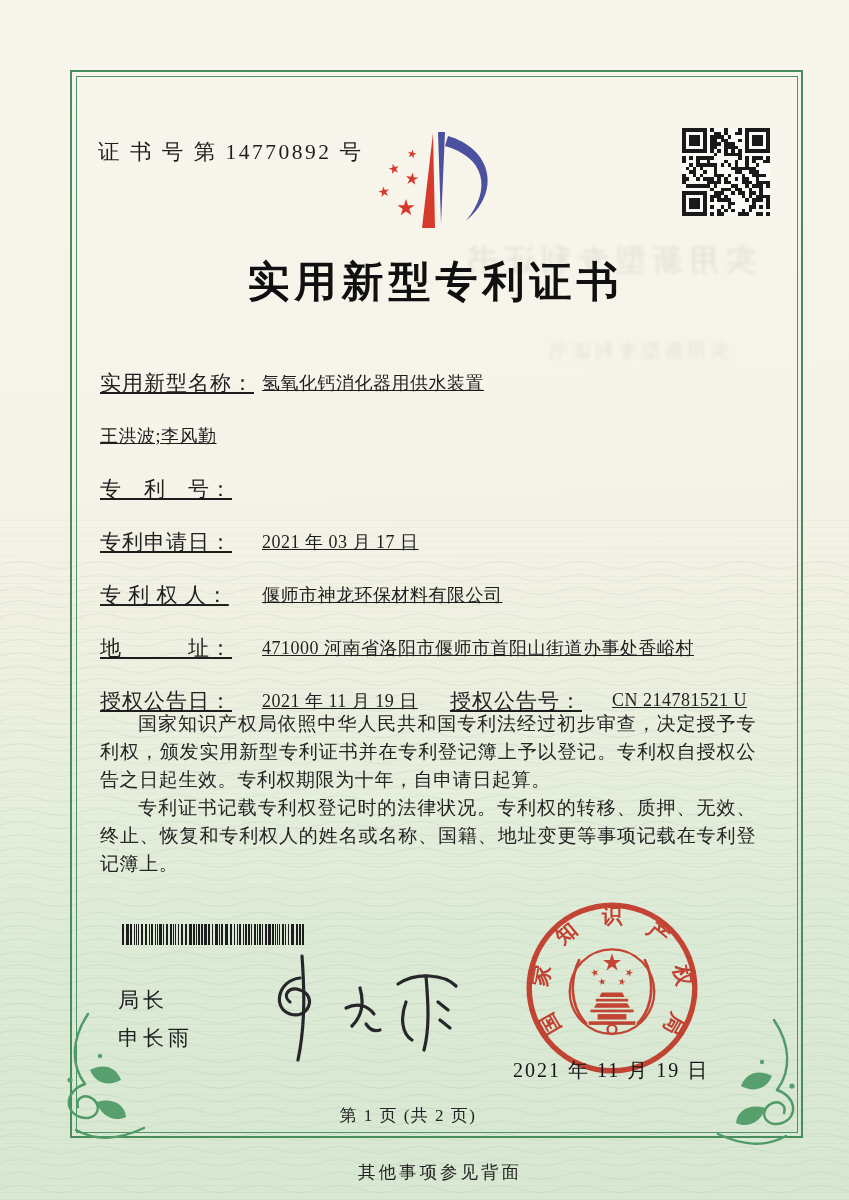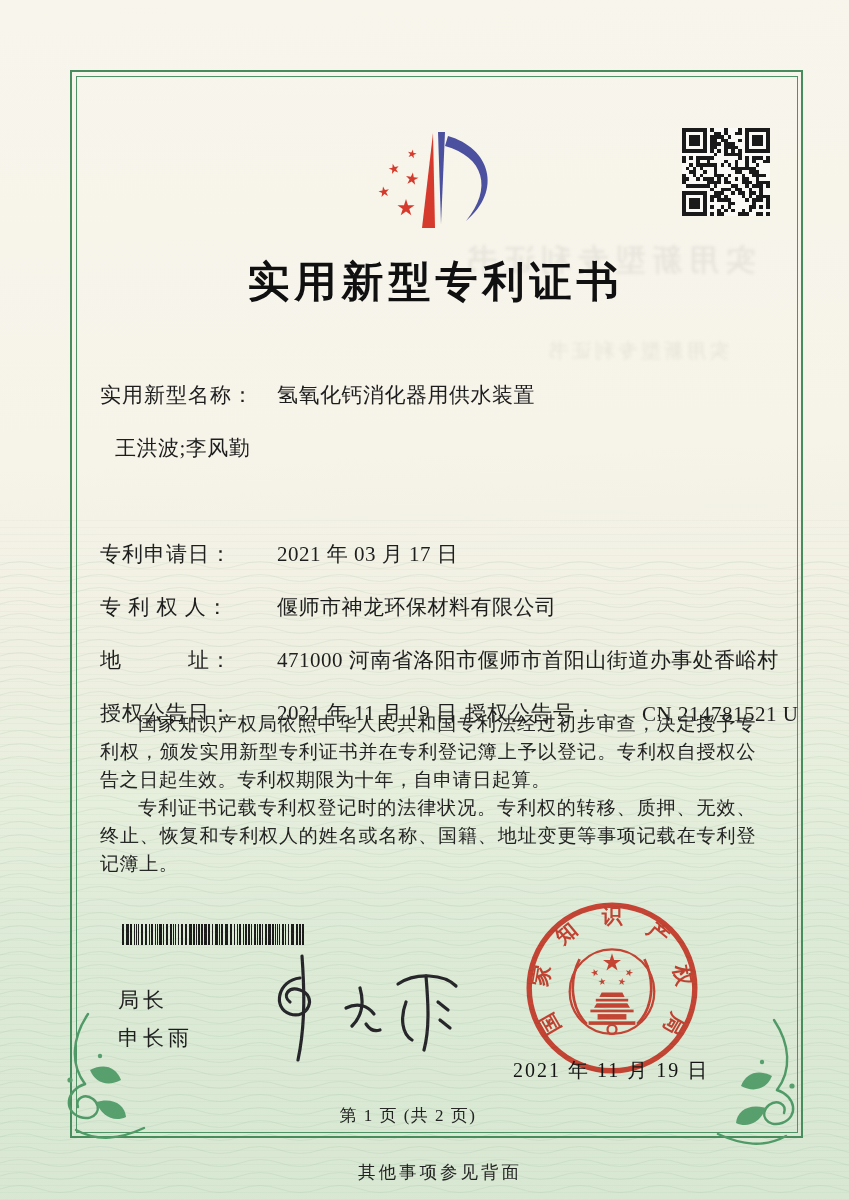--- a/index.html
+++ b/index.html
@@ -44,23 +44,23 @@
   .ghost.g1{left:460px;top:240px;font-size:30px;letter-spacing:7px;}
   .ghost.g2{left:545px;top:338px;font-size:19px;letter-spacing:4px;color:rgba(40,40,40,0.055);}
 
   .title{
     position:absolute;left:11px;top:254px;width:849px;margin:0;
     text-align:center;font-size:42px;font-weight:bold;
     letter-spacing:5px;color:#101010;
   }
 
   .fields{position:absolute;left:100px;top:356px;width:690px;}
-  .row{display:flex;height:53px;align-items:flex-end;font-size:21px;color:#1d1d1d;}
+  .row{display:flex;height:53px;align-items:center;font-size:21px;color:#1d1d1d;text-decoration:underline;}
   .row .label{width:162px;flex:0 0 162px;white-space:pre;letter-spacing:1px;}
-  .row .value{white-space:nowrap;letter-spacing:0.5px;font-size:21px;padding-top:0.5px;margin-left:15px;}
+  .row .value{white-space:nowrap;letter-spacing:0.5px;font-size:18px;padding-top:0.5px;}
   .row .gr-val{width:188px;flex:0 0 188px;}
 
   .body-text{
     position:absolute;left:100px;top:710px;width:656px;
     font-size:19px;line-height:28px;letter-spacing:0.6px;color:#232323;
     text-align:justify;
   }
   .body-text p{margin:0;text-indent:2em;}
 
   .barcode{position:absolute;left:122px;top:924px;}
@@ -170,20 +170,21 @@
   <svg class="flourish" style="left:716px;top:1018px;transform:scaleX(-1);" width="88" height="134" viewBox="0 0 88 134">
     <path class="ln" d="M30,2 C14,26 12,52 27,72"></path>
     <path class="ln" d="M27,72 C8,78 5,99 22,105 C37,110 46,96 35,87 C27,81 17,86 20,95"></path>
     <path class="lf" d="M32,58 C46,51 58,55 63,68 C50,75 37,71 32,58 Z"></path>
     <path class="lf" d="M38,90 C54,85 67,92 68,105 C55,111 43,103 38,90 Z"></path>
     <path class="ln" d="M18,118 C40,130 62,127 86,116"></path>
     <circle class="lf" cx="12" cy="68" r="2.6"></circle>
     <circle class="lf" cx="42" cy="44" r="2.2"></circle>
   </svg>
 
+  <div class="cert-no">证 书 号 第 14770892 号</div>
 
   
   <svg class="logo" width="142" height="112" viewBox="0 0 142 112">
     <use href="#star" fill="#d63a2c" transform="translate(44,30) scale(4.6) rotate(12)"></use>
     <use href="#star" fill="#d63a2c" transform="translate(26,45) scale(5.4) rotate(-14)"></use>
     <use href="#star" fill="#d63a2c" transform="translate(44,55) scale(6.6) rotate(8)"></use>
     <use href="#star" fill="#d63a2c" transform="translate(16,68) scale(5.6) rotate(-10)"></use>
     <use href="#star" fill="#d63a2c" transform="translate(38,84) scale(9) rotate(0)"></use>
     <polygon points="65,9 67,104 54,104" fill="#d63a2c"></polygon>
     <polygon points="70,8 77,8 73,100" fill="#4c519f"></polygon>
@@ -421,20 +422,21 @@
 
   <div class="fields">
     <div class="row">
       <span class="label">实用新型名称：</span>
       <span class="value">氢氧化钙消化器用供水装置</span>
     </div>
     <div class="row">
       <span class="value">王洪波;李风勤</span>
     </div>
     <div class="row">
+      <span class="label">专　利　号：</span>
     </div>
     <div class="row">
       <span class="label">专利申请日：</span>
       <span class="value">2021 年 03 月 17 日</span>
     </div>
     <div class="row">
       <span class="label">专 利 权 人：</span>
       <span class="value">偃师市神龙环保材料有限公司</span>
     </div>
     <div class="row">

